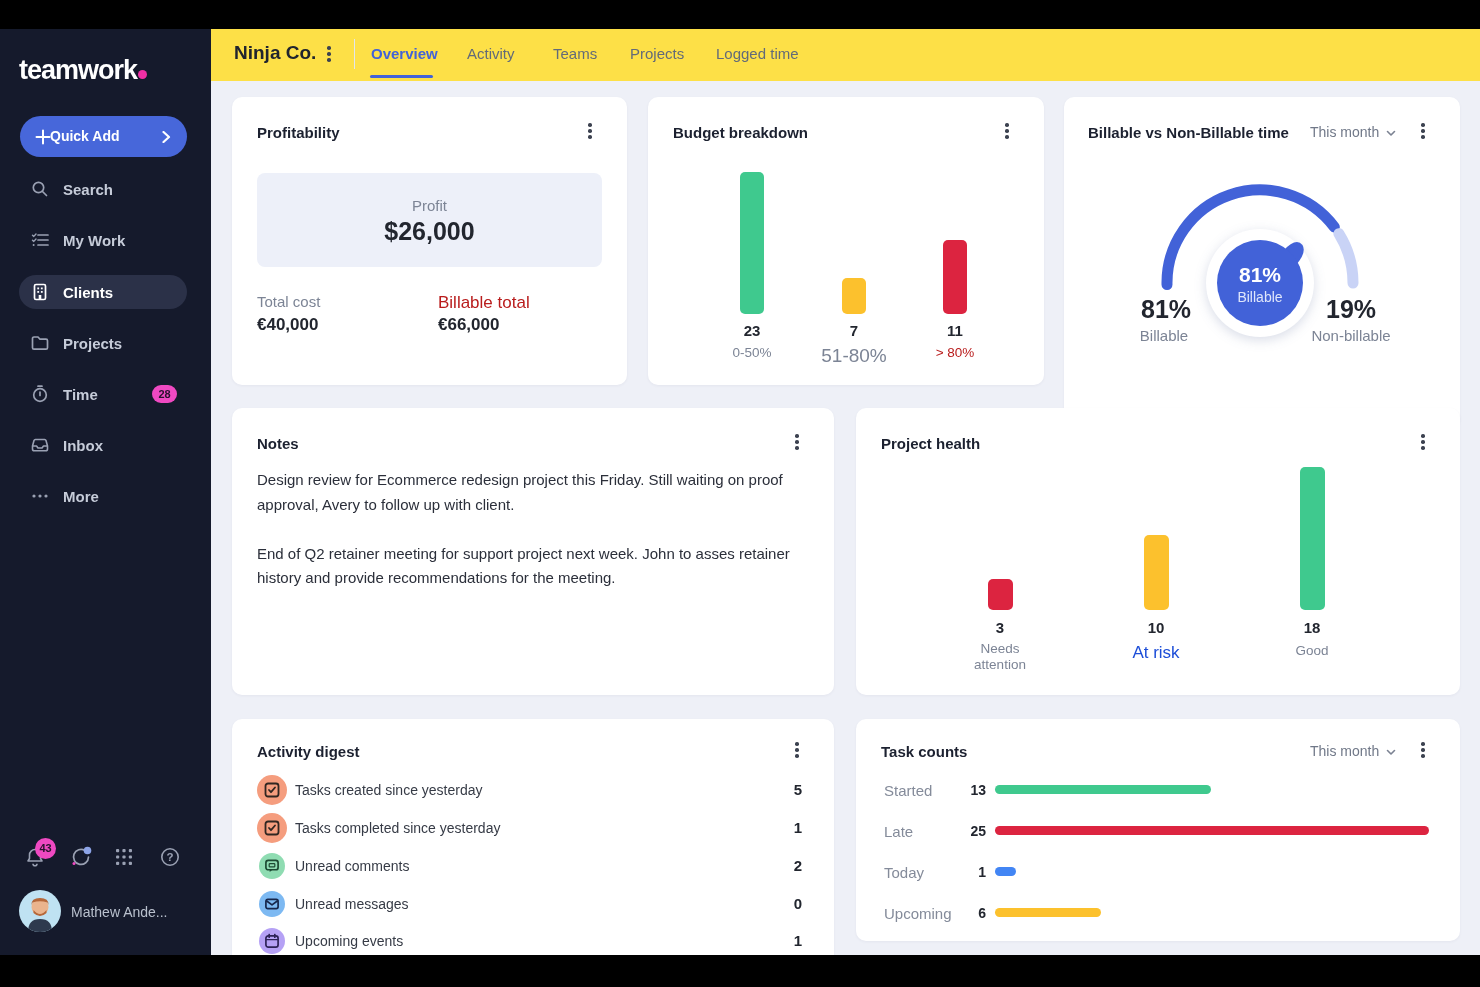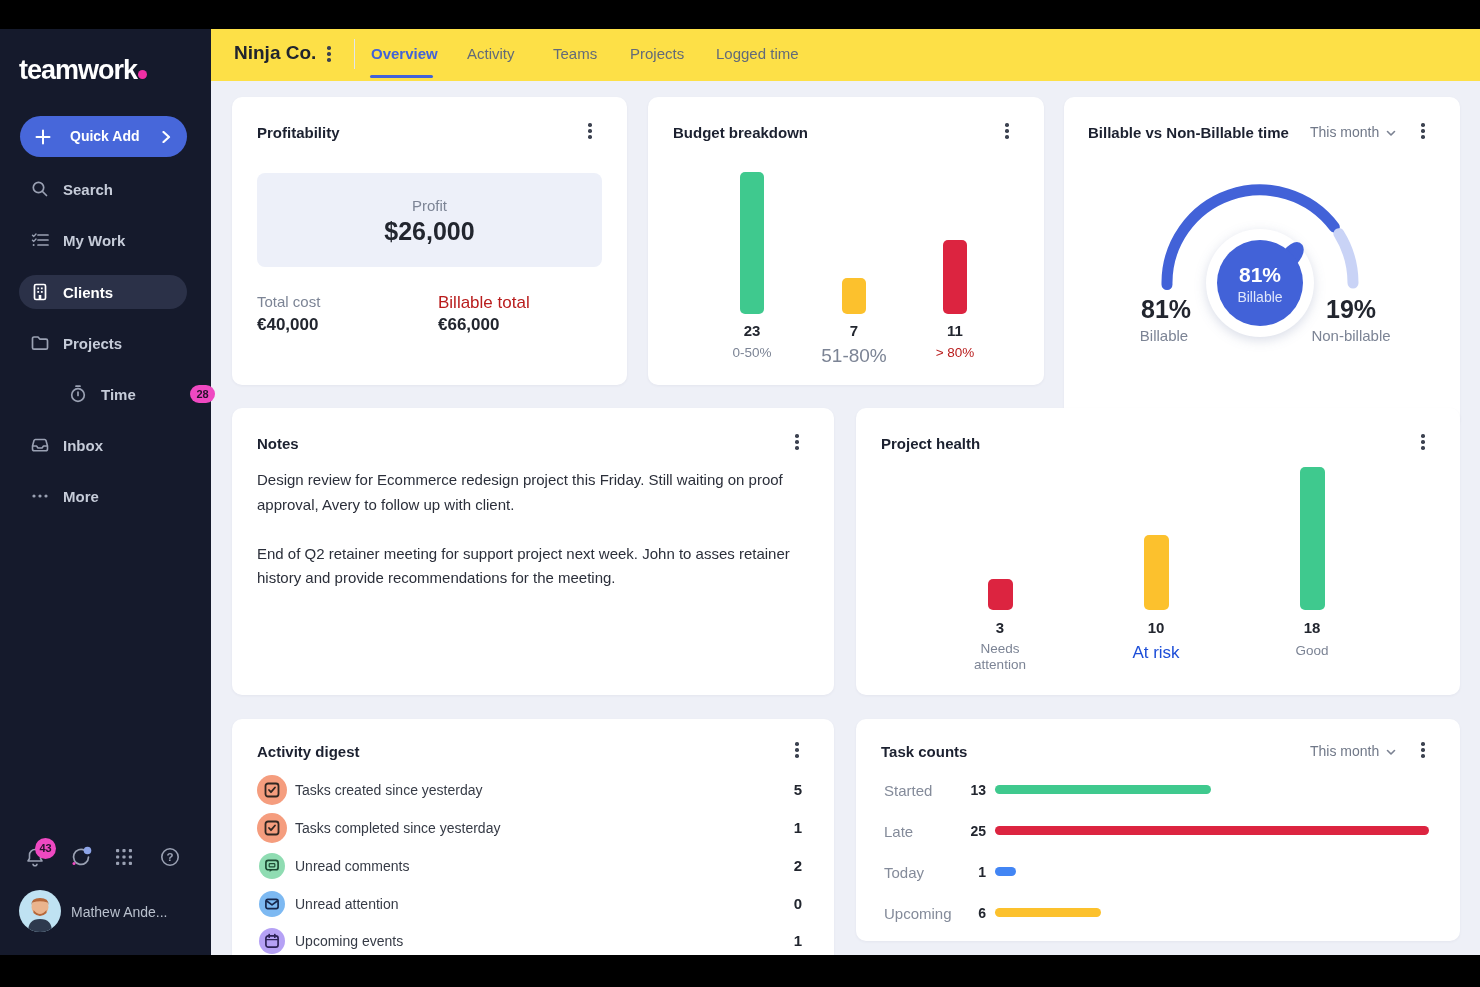--- a/index.html
+++ b/index.html
@@ -172,21 +172,21 @@
           </svg>
       </div>
       <div class="ad-label" style="top:139px;">Unread comments</div>
       <div class="ad-num" style="top:138px;">2</div>
       <div class="ad-ic" style="left:27px; top:172px; width:26px; height:26px; background:#7db9f2;">
         <svg width="15" height="15" viewBox="0 0 16 16">
             <rect x="1.5" y="3" width="13" height="10" rx="2" fill="none" stroke="#16254a" stroke-width="1.8"></rect>
             <path d="M2 4.5 L8 9 L14 4.5" fill="none" stroke="#16254a" stroke-width="1.8" stroke-linejoin="round"></path>
           </svg>
       </div>
-      <div class="ad-label" style="top:177px;">Unread attention</div>
+      <div class="ad-label" style="top:177px;">Unread messages</div>
       <div class="ad-num" style="top:176px;">0</div>
       <div class="ad-ic" style="left:27px; top:209px; width:26px; height:26px; background:#b5a1f5;">
         <svg width="15" height="15" viewBox="0 0 16 16">
             <rect x="1.5" y="2.5" width="13" height="12" rx="2.5" fill="none" stroke="#2d2357" stroke-width="1.8"></rect>
             <path d="M1.5 6.5 L14.5 6.5" stroke="#2d2357" stroke-width="1.5"></path>
             <path d="M5 1 L5 4 M11 1 L11 4" stroke="#2d2357" stroke-width="1.8" stroke-linecap="round"></path>
           </svg>
       </div>
       <div class="ad-label" style="top:214px;">Upcoming events</div>
       <div class="ad-num" style="top:213px;">1</div>
@@ -216,21 +216,21 @@
       <div class="tc-bar" style="left:139px; top:189px; width:106px; background:#fcc12d;"></div>
     </div>
 
     <div id="sidebar">
       <div class="abs" style="left:19px; top:26px; font-size:27px; font-weight:bold; color:#fff; letter-spacing:-1px;">teamwork<span style="display:inline-block; width:9px; height:9px; border-radius:50%; background:#f02fa4; margin-left:1px;"></span></div>
 
       <div class="abs" style="left:20px; top:87px; width:167px; height:41px; background:#4767da; border-radius:21px;">
         <svg width="16" height="16" viewBox="0 0 16 16" style="position:absolute; left:15px; top:12.5px;">
             <path d="M8 1.5 L8 14.5 M1.5 8 L14.5 8" stroke="#fff" stroke-width="2" stroke-linecap="round"></path>
           </svg>
-        <div class="abs" style="left:50px; top:12px; font-size:14px; font-weight:bold; color:#fff;">Quick Add</div>
+        <div class="abs" style="left:30px; top:12px; font-size:14px; font-weight:bold; color:#fff;">Quick Add</div>
         <svg width="12" height="12" viewBox="0 0 12 12" style="position:absolute; left:140px; top:15px;">
             <path d="M3.5 1 L9 6 L3.5 11" stroke="#fff" stroke-width="2.2" fill="none" stroke-linecap="round" stroke-linejoin="round"></path>
           </svg>
       </div>
 
       <div class="navitem" style="top:143px;">
         <svg width="18" height="18" viewBox="0 0 18 18">
             <circle cx="7.5" cy="7.5" r="5.2" fill="none" stroke="#9aa1b3" stroke-width="1.7"></circle>
             <path d="M11.5 11.5 L15.5 15.5" stroke="#9aa1b3" stroke-width="1.7" stroke-linecap="round"></path>
           </svg>
@@ -255,21 +255,21 @@
             <rect x="7.7" y="12" width="2.6" height="4.5" fill="#fff"></rect>
           </svg>
         <div class="nlab">Clients</div>
       </div>
       <div class="navitem" style="top:297px;">
         <svg width="18" height="18" viewBox="0 0 18 18">
             <path d="M1.5 4.5 a1.5 1.5 0 0 1 1.5-1.5 h4 l2 2.2 h6 a1.5 1.5 0 0 1 1.5 1.5 v7 a1.5 1.5 0 0 1-1.5 1.5 h-12 a1.5 1.5 0 0 1-1.5-1.5 Z" fill="none" stroke="#9aa1b3" stroke-width="1.7" stroke-linejoin="round"></path>
           </svg>
         <div class="nlab">Projects</div>
       </div>
-      <div class="navitem" style="top:348px;margin-left:38px;">
+      <div class="navitem" style="top:348px;">
         <svg width="18" height="18" viewBox="0 0 18 18">
             <circle cx="9" cy="10" r="6.3" fill="none" stroke="#9aa1b3" stroke-width="1.7"></circle>
             <path d="M9 7 L9 10.5" stroke="#9aa1b3" stroke-width="1.7" stroke-linecap="round"></path>
             <path d="M7 1.2 L11 1.2" stroke="#9aa1b3" stroke-width="1.7" stroke-linecap="round"></path>
           </svg>
         <div class="nlab">Time</div>
         <div class="abs" style="left:152px; top:8px; width:25px; height:18px; background:#ef49c2; border-radius:10px; text-align:center; font-size:11px; font-weight:bold; color:#27122c; line-height:19px;">28</div>
       </div>
       <div class="navitem" style="top:399px;">
         <svg width="18" height="18" viewBox="0 0 18 18">

